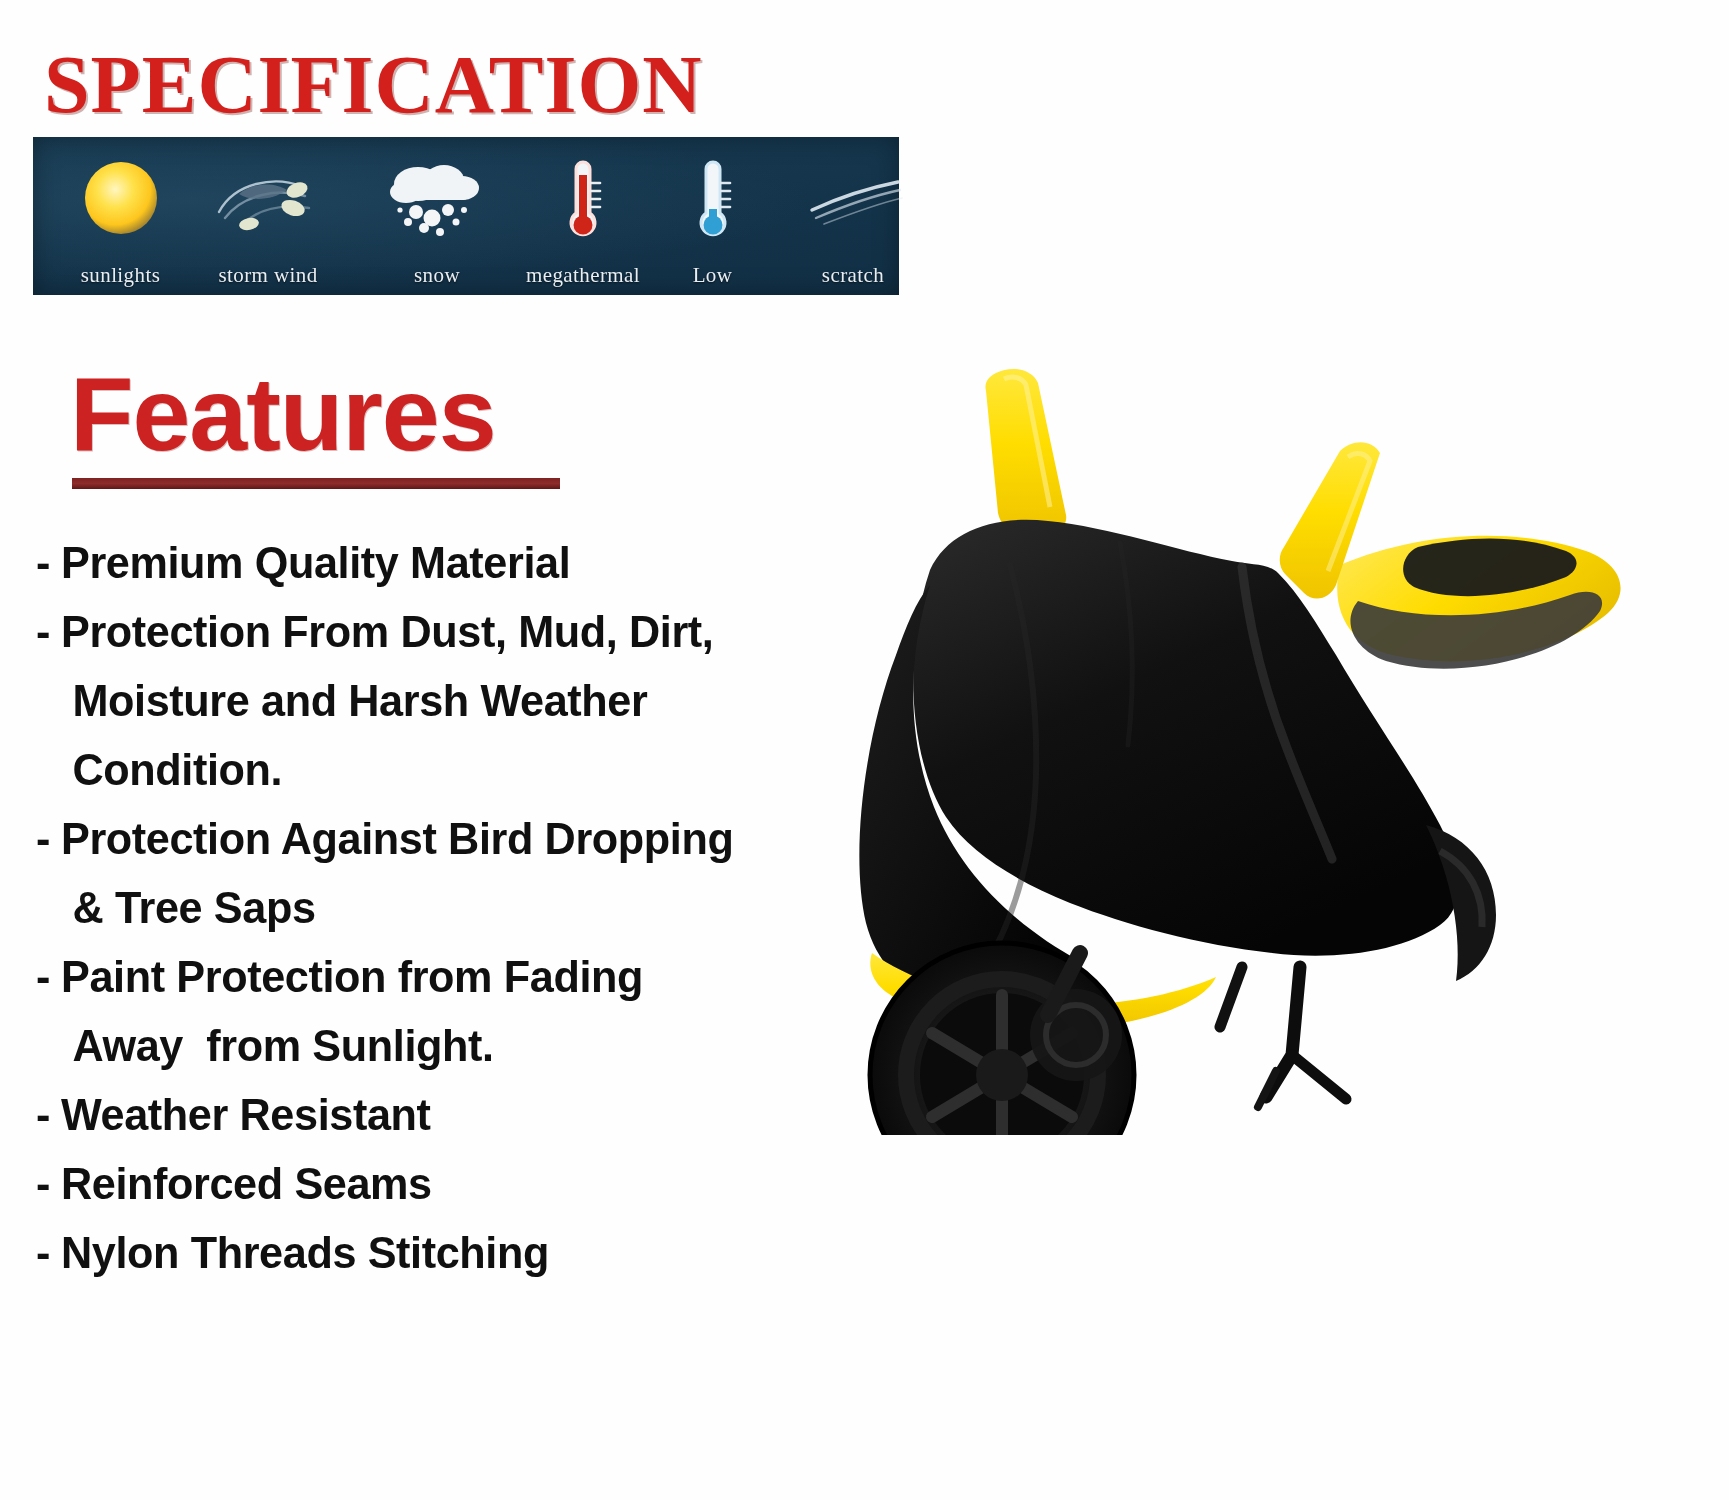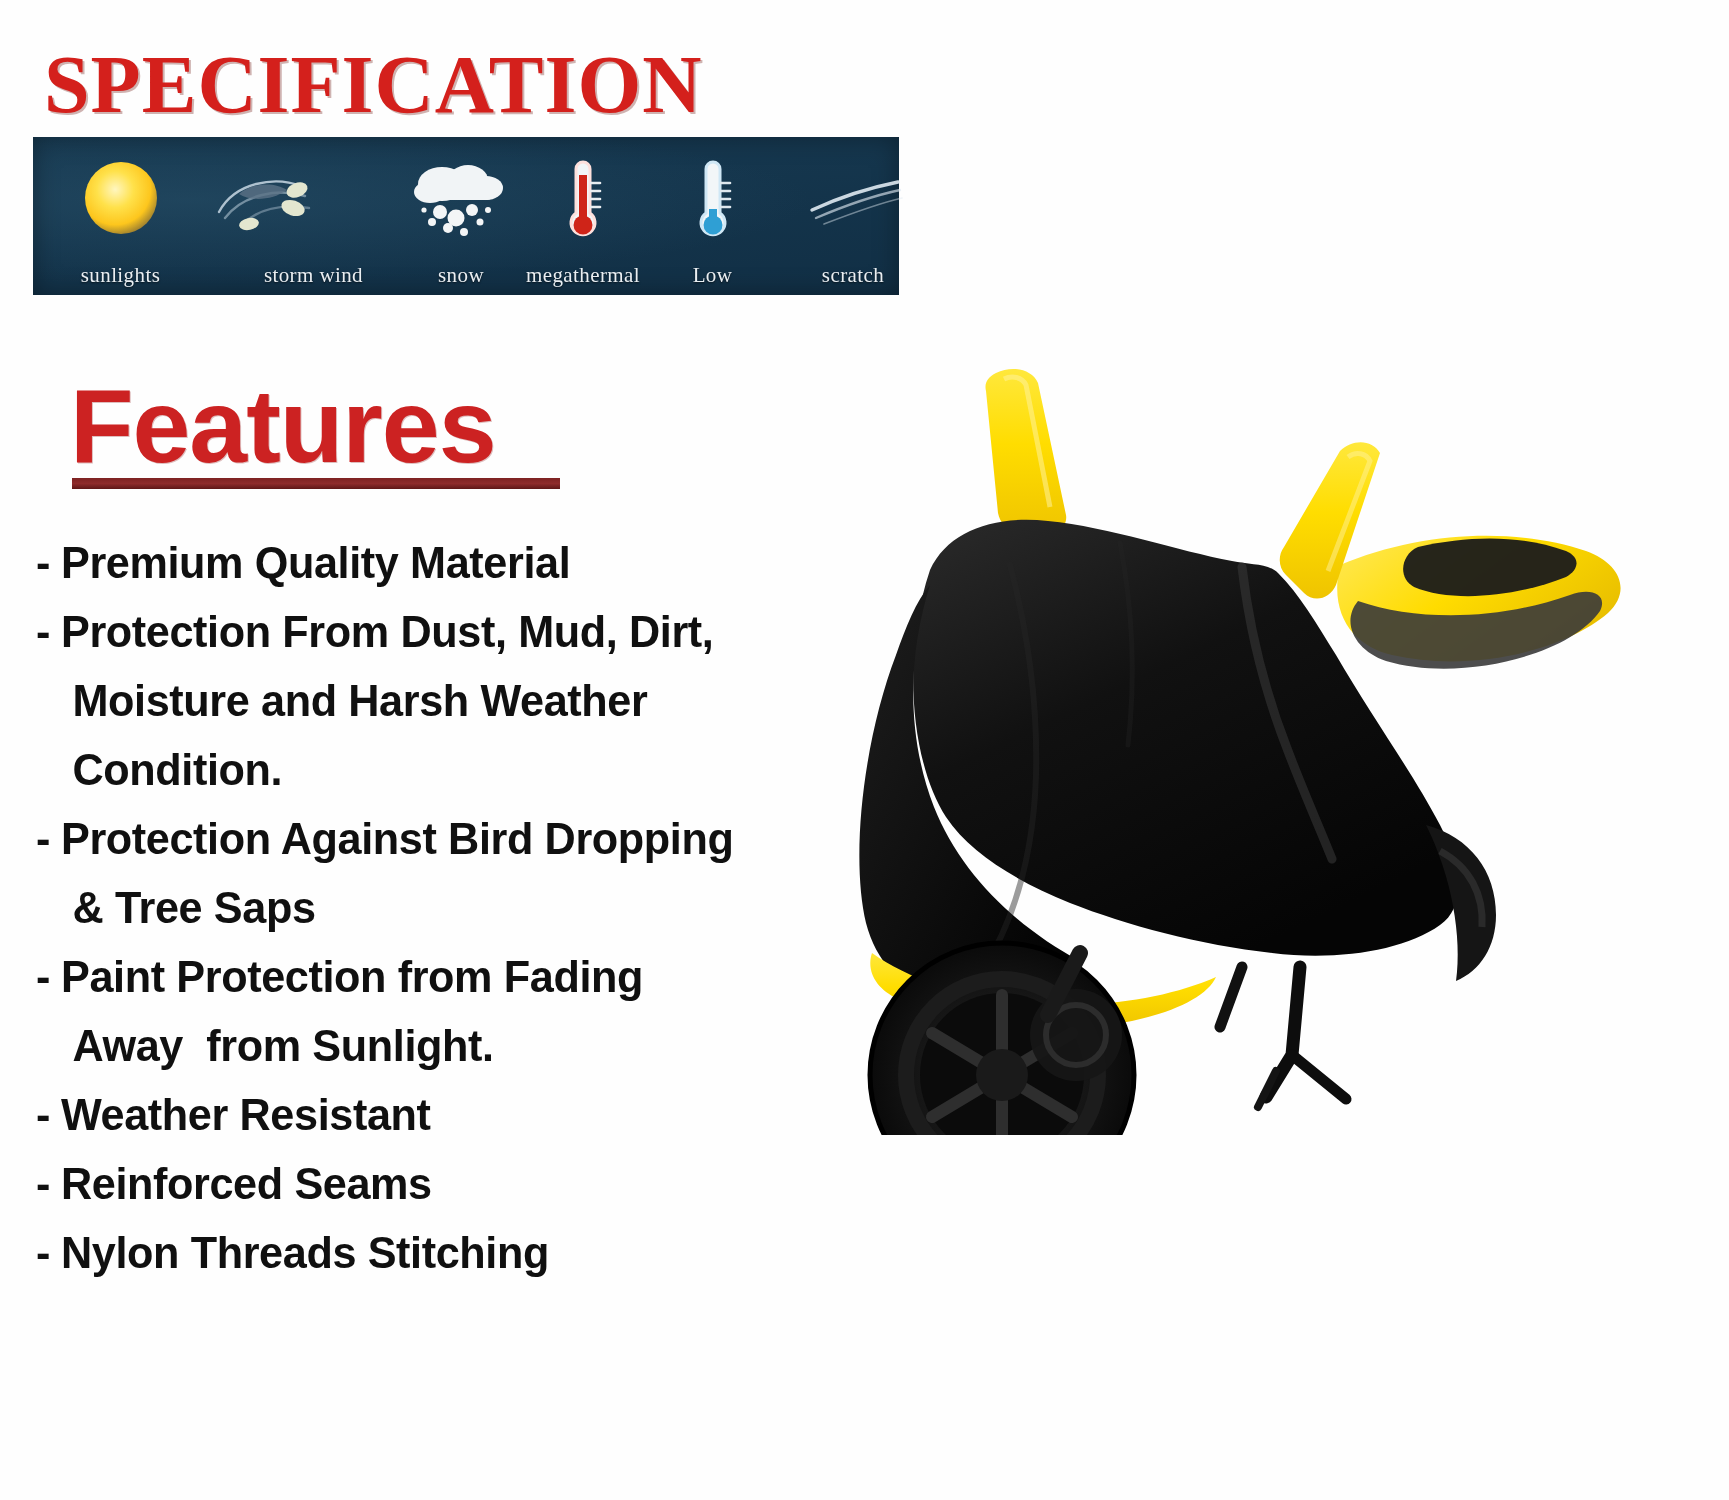--- a/index.html
+++ b/index.html
@@ -66,22 +66,22 @@
     font-size: 21px;
     color: #e9eef2;
     padding-bottom: 7px;
     letter-spacing: 0.4px;
     white-space: nowrap;
     text-shadow: 0 1px 2px rgba(0,0,0,0.6);
   }
 
   
   .si-sun     { left: 10px;  width: 155px; }
-  .si-wind    { left: 140px; width: 190px; align-items: flex-end; }
-  .si-snow    { left: 348px; width: 160px; }
+  .si-wind    { left: 140px; width: 190px; }
+  .si-snow    { left: 324px; width: 160px; }
   .si-mega    { left: 450px; width: 200px; }
   .si-low     { left: 612px; width: 135px; text-align: right; }
   .si-scratch { left: 745px; width: 150px; }
 
   
   .sun-glyph {
     width: 72px; height: 72px; border-radius: 50%;
     background: radial-gradient(circle at 42% 38%,
        #fff6bf 0%, #ffe14a 30%, #fdc61d 58%, rgba(246,168,20,0.55) 78%,
        rgba(230,140,10,0.12) 92%, rgba(230,140,10,0) 100%);
@@ -106,21 +106,20 @@
     position: absolute;
     left: 70px;
     top: 362px;
     font-family: "Liberation Sans", sans-serif;
     font-weight: bold;
     font-size: 104px;
     color: #CC2222;
     line-height: 1;
     letter-spacing: -1px;
     text-shadow: 1px 1px 0 rgba(150,40,40,0.30);
-    margin-top: 12px;
   }
   .features-underline {
     position: absolute;
     left: 72px;
     top: 478px;
     width: 488px;
     height: 11px;
     background: linear-gradient(180deg,#7d2222 0%, #8e2b2b 50%, #5e1717 100%);
   }
 

